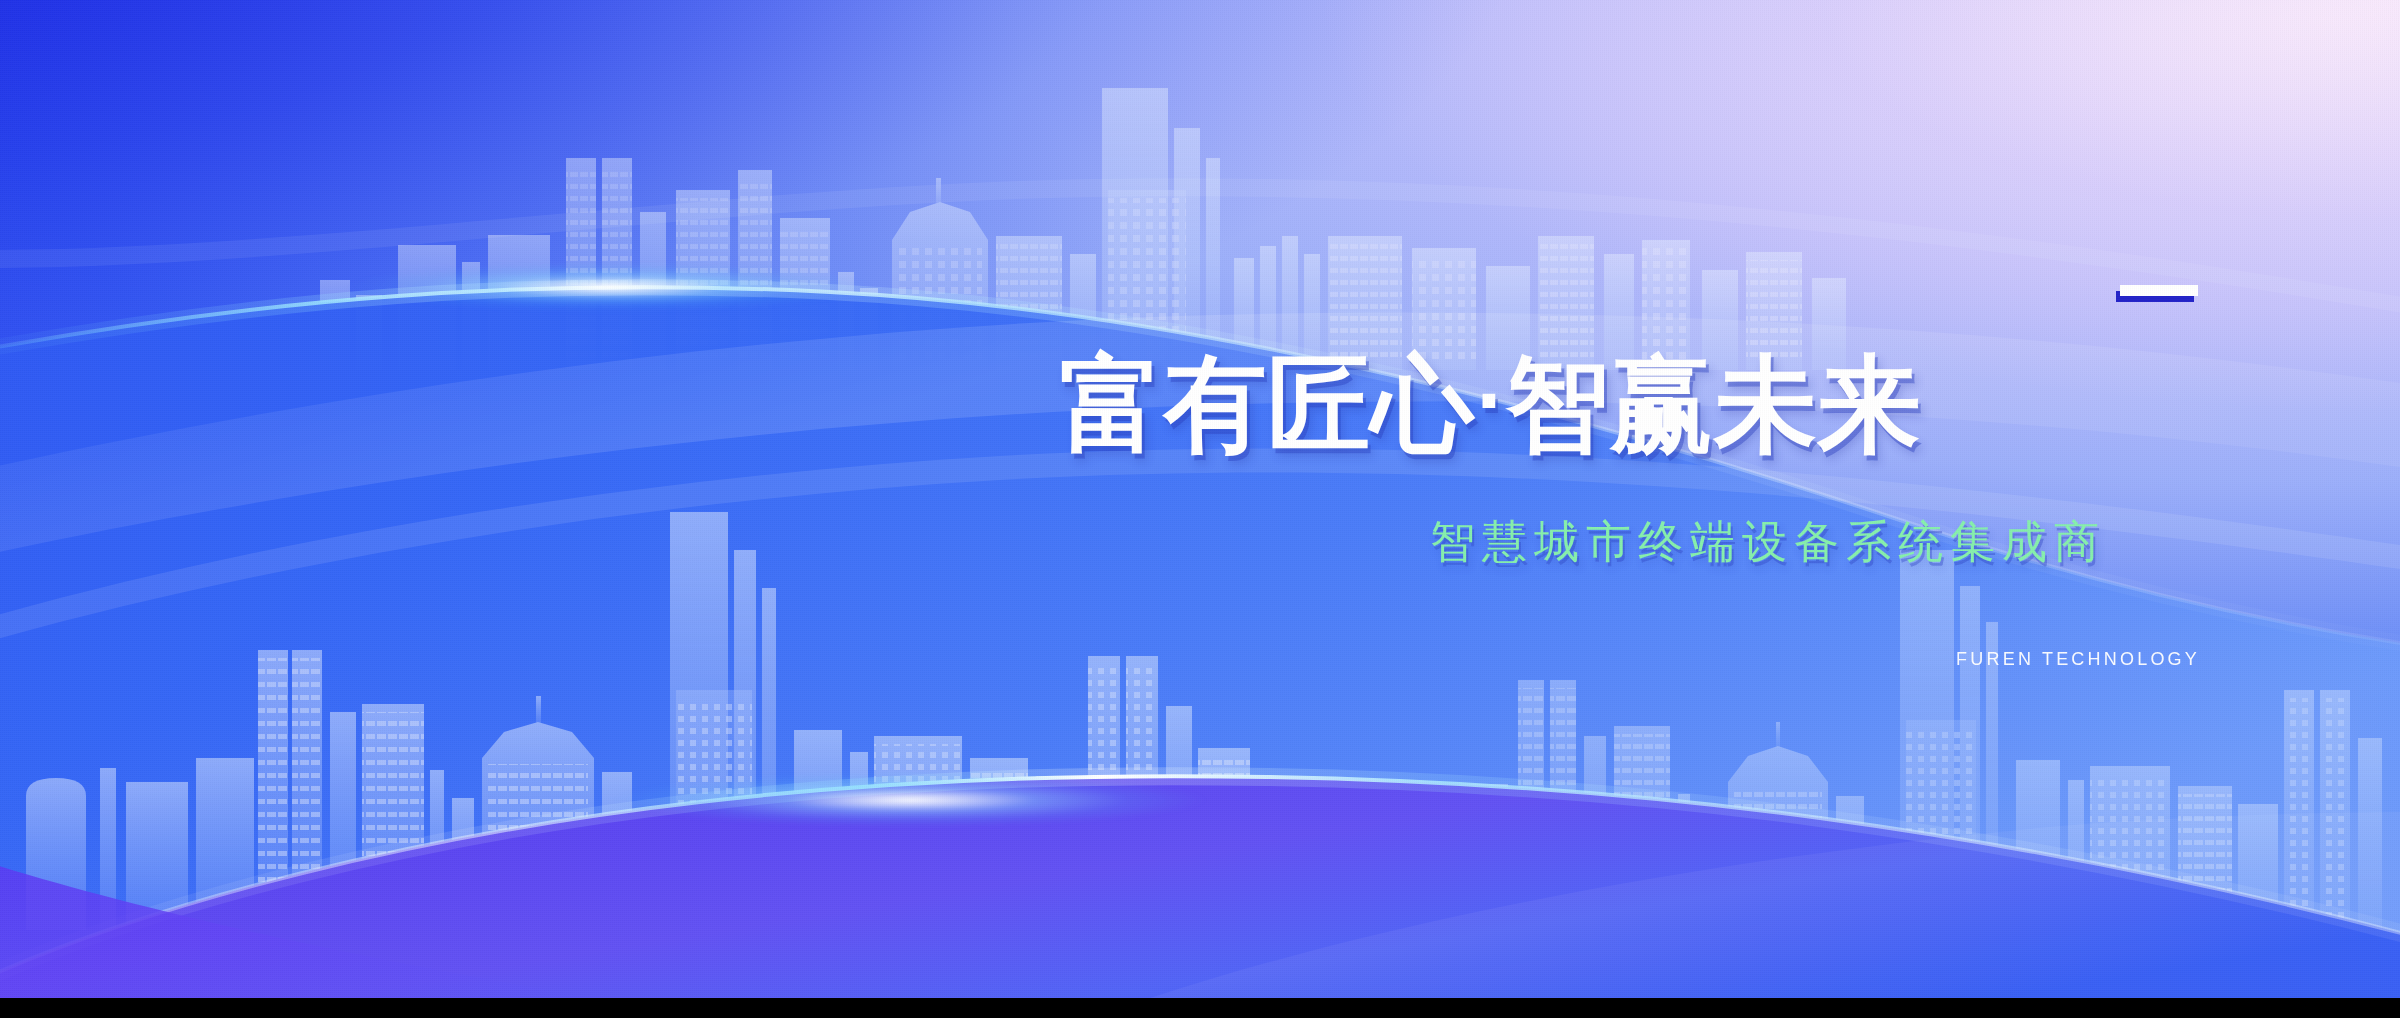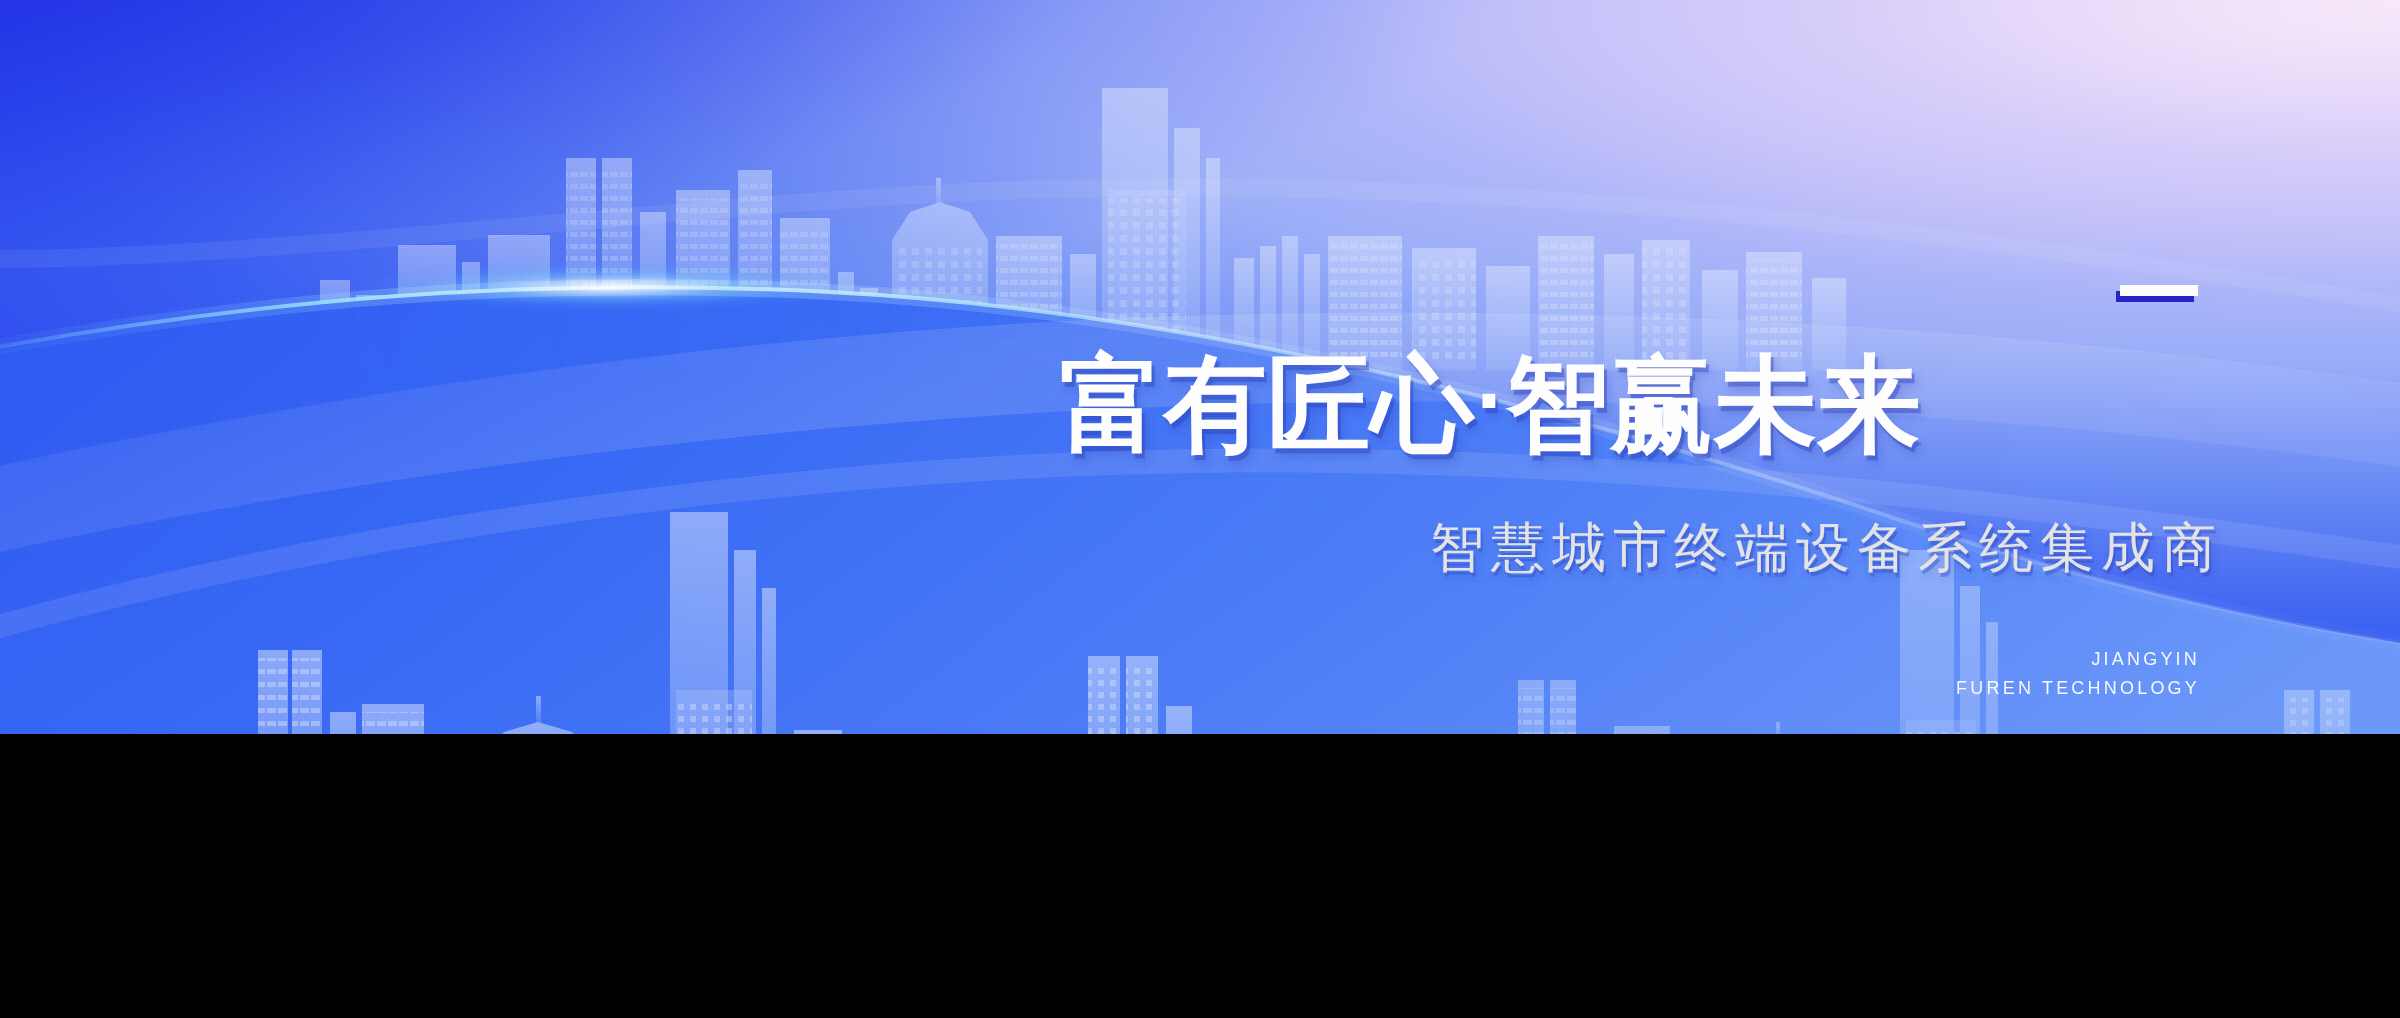--- a/index.html
+++ b/index.html
@@ -2,21 +2,21 @@
 <html><head>
 <meta charset="utf-8">
 <style>
   html, body {
     margin: 0; padding: 0;
     background: #000;
   }
   #banner {
     position: relative;
     width: 2400px;
-    height: 734px;
+    height: 998px;
     overflow: hidden;
     font-family: "Liberation Sans", "DejaVu Sans", sans-serif;
     background: #2B47F0;
   }
 
   
   .bg-base {
     position: absolute; inset: 0;
     background:
       radial-gradient(130% 110% at 97% 2%, #F0E2FA 0%, #D7CCFB 12%, #BDBDFB 26%, #9CAFFA 42%, #6A8CF7 58%, #3C63F4 75%, #2233EE 100%);
@@ -105,23 +105,23 @@
   .headline .sep {
     font-size: 74px;
     vertical-align: 14px;
     letter-spacing: 4px;
   }
 
   .subline {
     position: absolute;
     left: 1430px; top: 512px;
     font-family: "DejaVu Sans", "Liberation Sans", sans-serif;
-    font-size: 54px;
+    font-size: 45px;
     font-weight: 500;
-    color: #e5e5e5;
+    color: #86efac;
     letter-spacing: 7px;
     white-space: nowrap;
     text-shadow:
        2px 4px 0 rgba(45,65,195,0.38),
        3px 6px 8px rgba(30,45,160,0.20);
   }
 
   .company {
     position: absolute;
     left: 1700px; top: 645px;
@@ -439,19 +439,18 @@
 
   <div class="text-zone">
 
     <div class="deco-dash"></div>
 
     <div class="headline"><span>富有匠心</span><span class="sep">·</span><span>智赢未来</span></div>
 
     <div class="subline">智慧城市终端设备系统集成商</div>
 
     <div class="company">
-      <div>JIANGYIN</div>
       <div>FUREN TECHNOLOGY</div>
     </div>
   </div>
 
   <div class="grain"></div>
 </div>
 
 </body></html>

